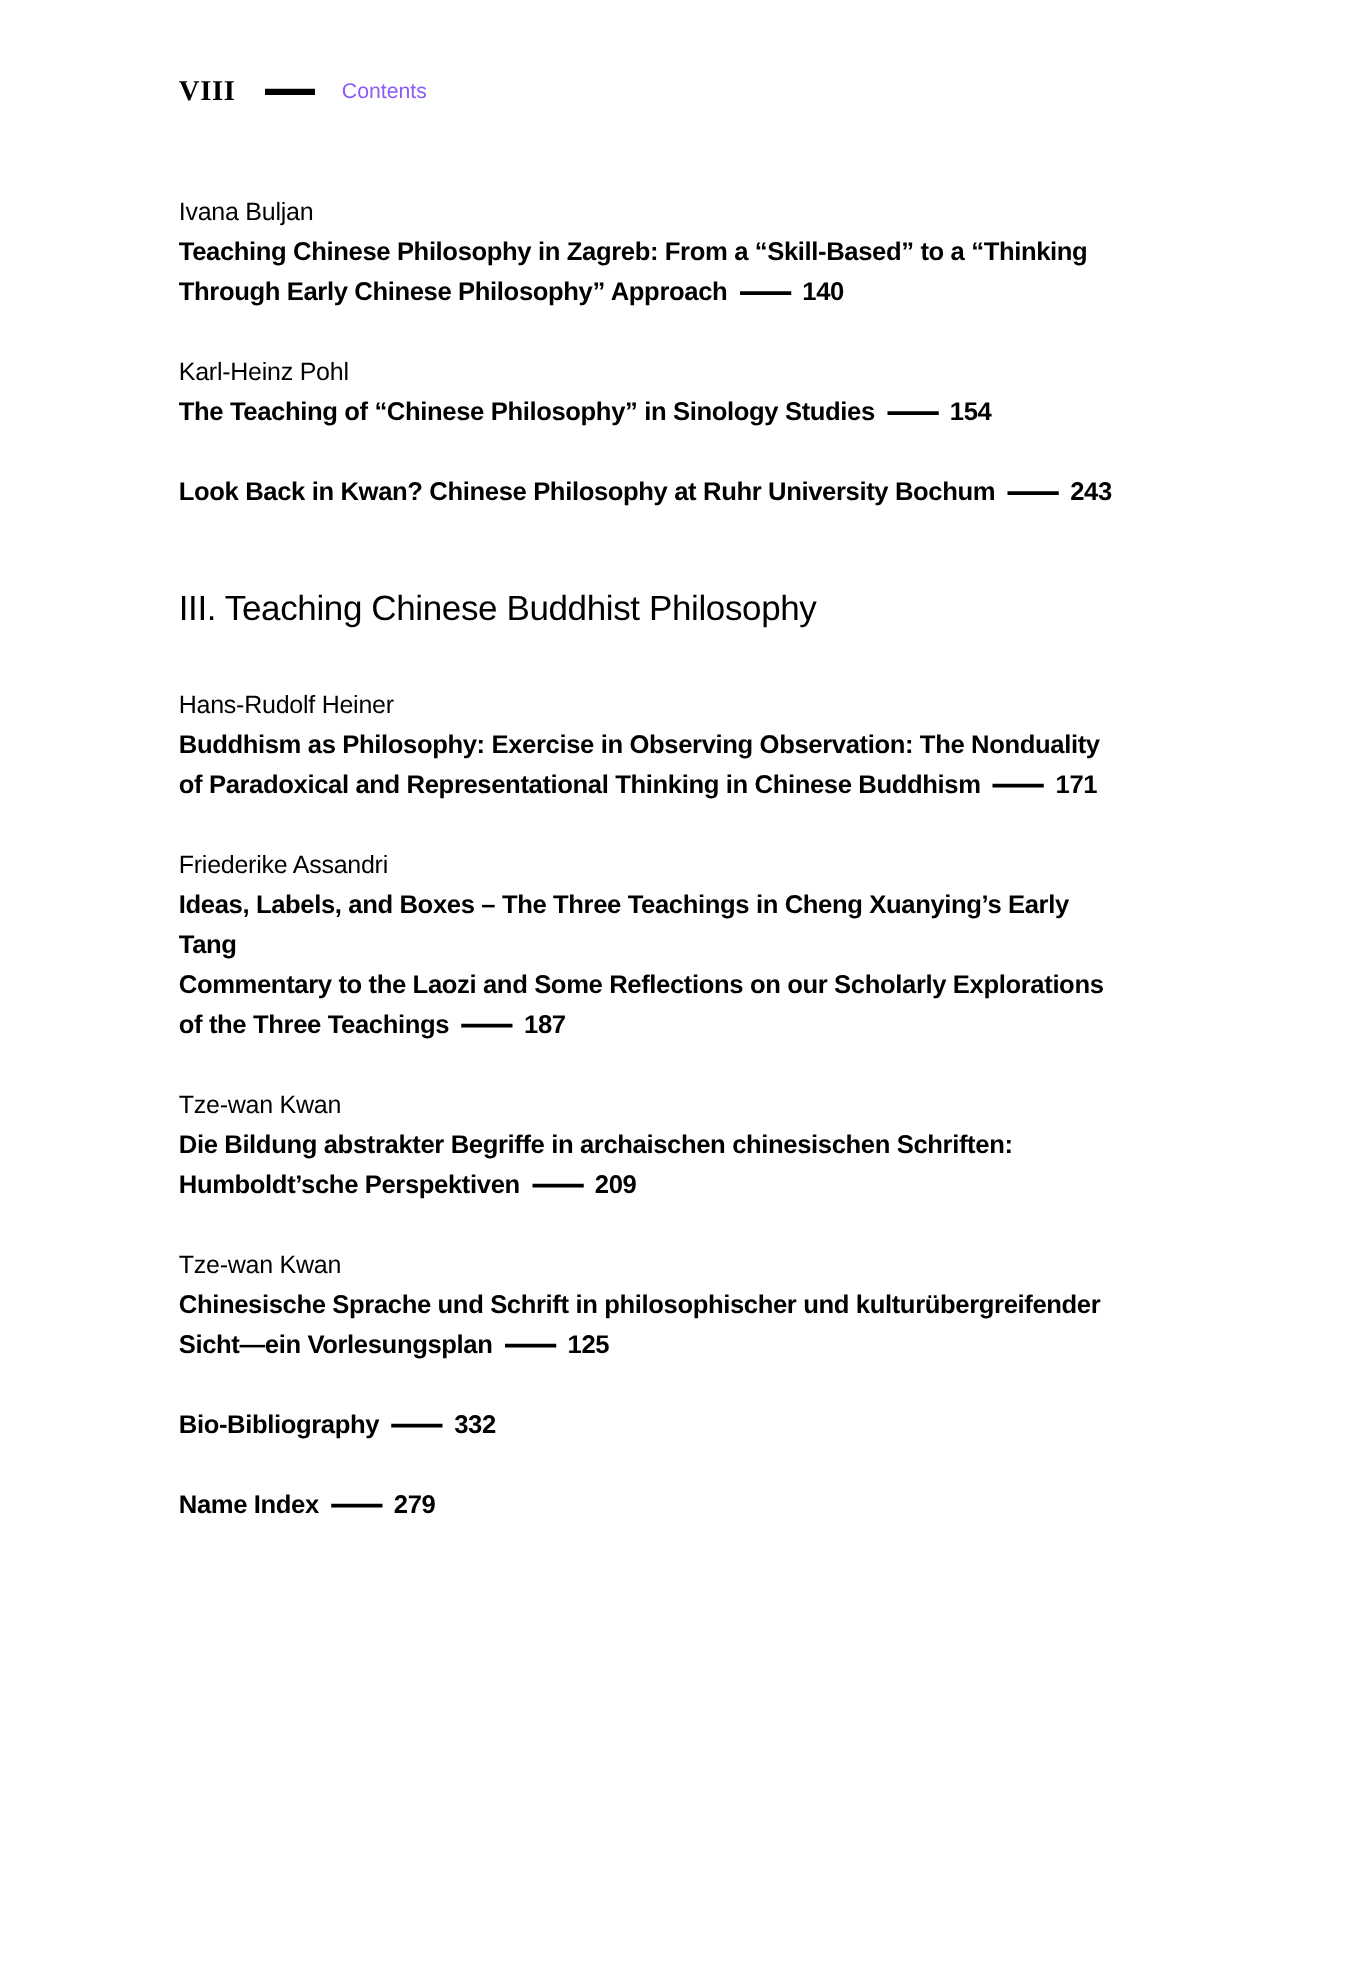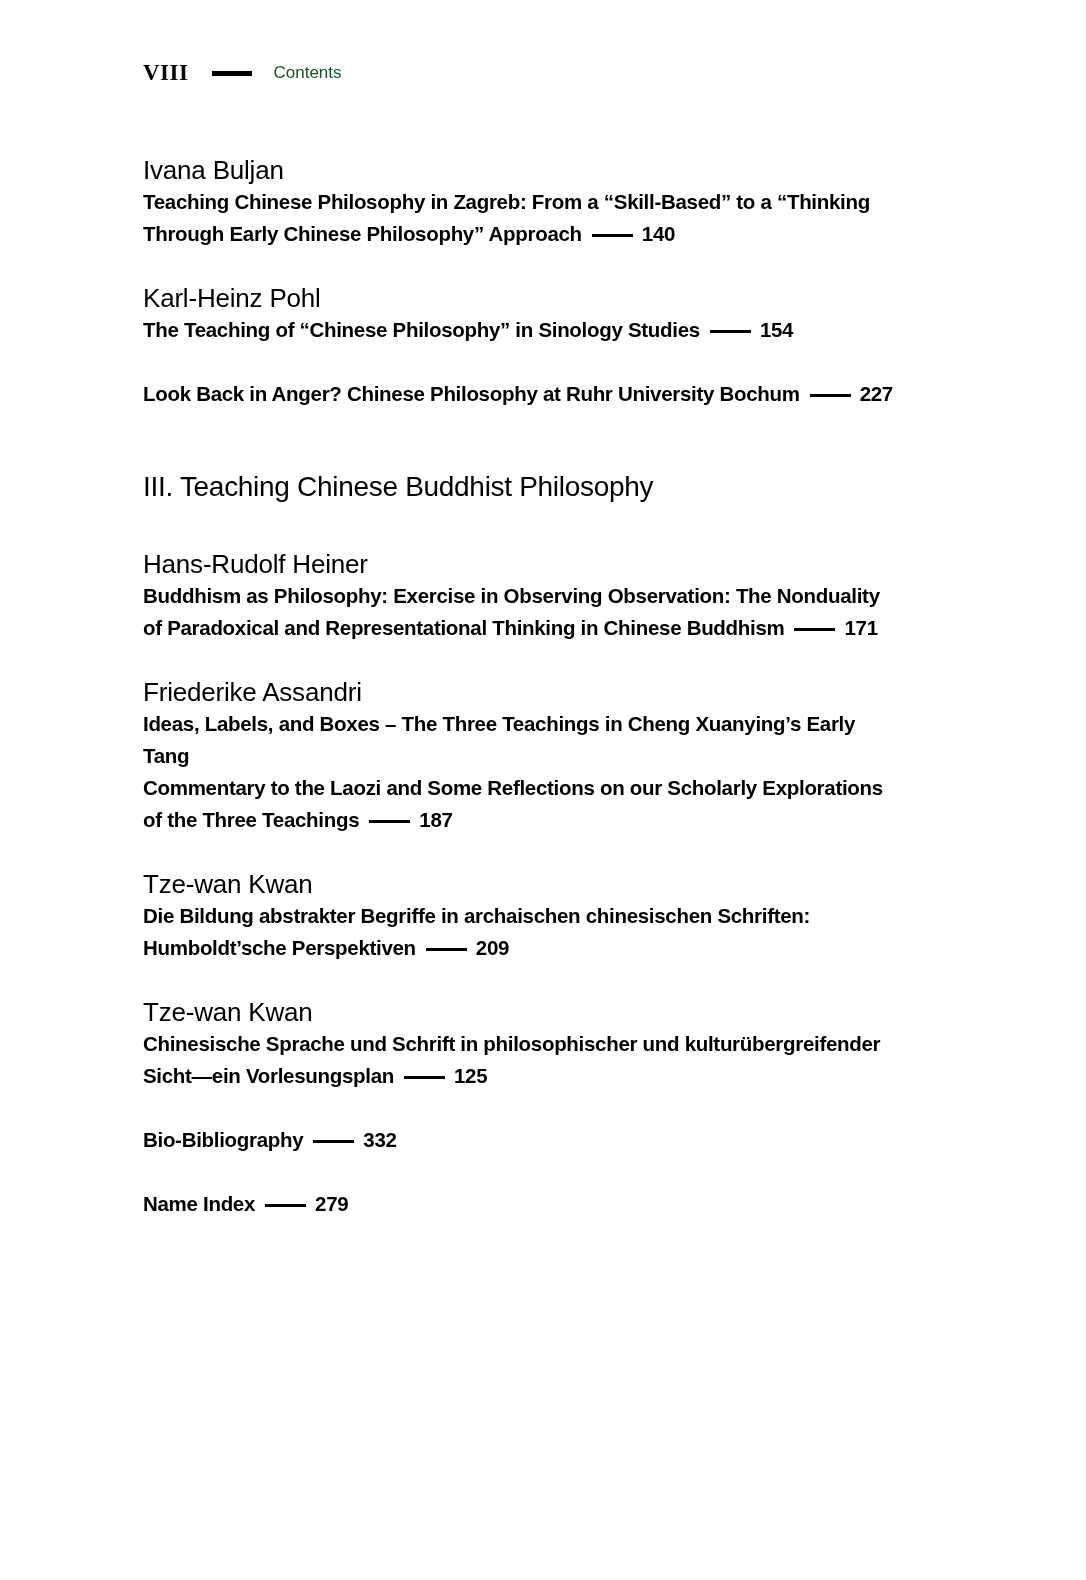--- a/index.html
+++ b/index.html
@@ -38,29 +38,29 @@
     display: inline-block;
     width: 40px;
     height: 5px;
     background: #000000;
     margin-left: 24px;
     margin-right: 21px;
   }
   .header-label {
     font-size: 17px;
     line-height: 20px;
-    color: #14532d;
+    color: #8b5cf6;
   }
   
   .entry {
     margin-bottom: 32px;
     max-width: 840px;
   }
   .entry .author {
-    font-size: 26px;
+    font-size: 20px;
     line-height: 32px;
     font-weight: 400;
     letter-spacing: -0.2px;
   }
   .entry .title-line {
     font-size: 20.5px;
     line-height: 32px;
     font-weight: 700;
     letter-spacing: -0.3px;
   }
@@ -114,21 +114,21 @@
     <div class="title-line"><span class="title-text">Teaching Chinese Philosophy in Zagreb: From a “Skill-Based” to a “Thinking
 Through Early Chinese Philosophy” Approach</span><span class="page-dash"></span><span class="pagenum">140</span></div>
   </div>
 
   <div class="entry">
     <div class="author">Karl-Heinz Pohl</div>
     <div class="title-line"><span class="title-text">The Teaching of “Chinese Philosophy” in Sinology Studies</span><span class="page-dash"></span><span class="pagenum">154</span></div>
   </div>
 
   <div class="entry">
-    <div class="title-line"><span class="title-text">Look Back in Anger? Chinese Philosophy at Ruhr University Bochum</span><span class="page-dash"></span><span class="pagenum">227</span></div>
+    <div class="title-line"><span class="title-text">Look Back in Kwan? Chinese Philosophy at Ruhr University Bochum</span><span class="page-dash"></span><span class="pagenum">243</span></div>
   </div>
 
   <div class="section-heading">III. Teaching Chinese Buddhist Philosophy</div>
 
   <div class="entry">
     <div class="author">Hans-Rudolf Heiner</div>
     <div class="title-line"><span class="title-text">Buddhism as Philosophy: Exercise in Observing Observation: The Nonduality
 of Paradoxical and Representational Thinking in Chinese Buddhism</span><span class="page-dash"></span><span class="pagenum">171</span></div>
   </div>
 

